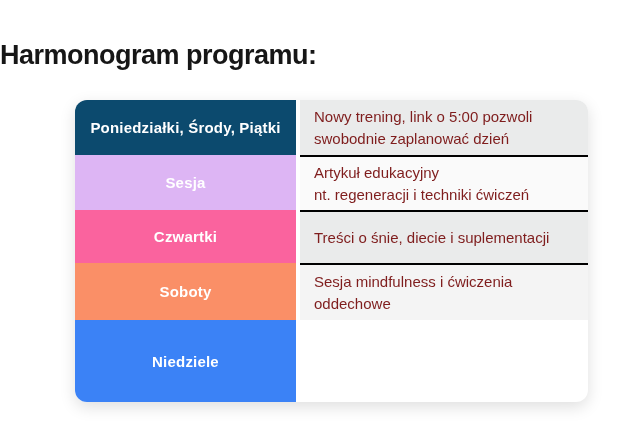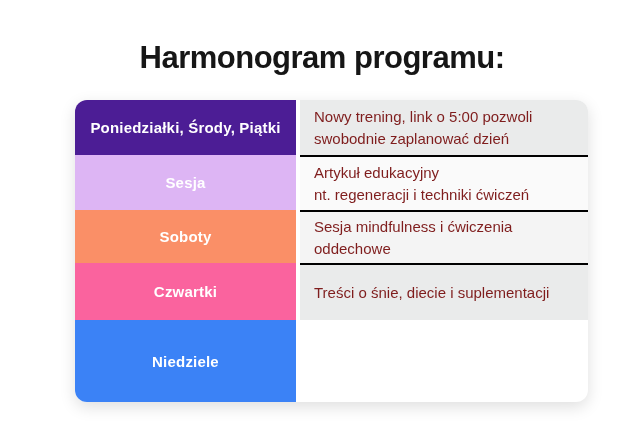--- a/index.html
+++ b/index.html
@@ -10,22 +10,21 @@
     height: 432px;
     background: #ffffff;
     font-family: "Liberation Sans", sans-serif;
     overflow: hidden;
   }
   .title {
     position: absolute;
     top: 40px;
     left: 0;
     width: 100%;
-    text-align: center;
-    font-size: 31px;
+    font-size: 27px;
     font-weight: 800;
     letter-spacing: -0.5px;
     color: #161616;
   }
   .table {
     position: absolute;
     left: 75px;
     top: 100px;
     width: 513px;
     border-radius: 12px;
@@ -69,55 +68,55 @@
     white-space: pre-line;
   }
 </style>
 </head>
 <body>
 
 <div class="canvas">
   <h1 class="title">Harmonogram programu:</h1>
   <div class="table">
   <div class="row">
-    <div class="day" style="background: #4c1d95;">
+    <div class="day" style="background: #0c4a6e;">
       <span class="day-label">Poniedziałki, Środy, Piątki</span>
     </div>
     <div class="desc" style="background: rgb(234, 235, 235);">
       <span class="desc-text">Nowy trening, link o 5:00 pozwoli
 swobodnie zaplanować dzień</span>
     </div>
   </div>
 
   <div class="row">
     <div class="day" style="background: rgb(221, 181, 244);">
       <span class="day-label">Sesja</span>
     </div>
     <div class="desc" style="background: rgb(250, 250, 250);">
       <span class="desc-text">Artykuł edukacyjny
 nt. regeneracji i techniki ćwiczeń</span>
     </div>
   </div>
 
   <div class="row">
+    <div class="day" style="background: rgb(250, 99, 158);">
+      <span class="day-label">Czwartki</span>
+    </div>
+    <div class="desc" style="background: rgb(234, 235, 235);">
+      <span class="desc-text">Treści o śnie, diecie i suplementacji</span>
+    </div>
+  </div>
+
+  <div class="row">
     <div class="day" style="background: rgb(250, 143, 103);">
       <span class="day-label">Soboty</span>
     </div>
     <div class="desc" style="background: rgb(244, 244, 244);">
       <span class="desc-text">Sesja mindfulness i ćwiczenia
 oddechowe</span>
-    </div>
-  </div>
-
-  <div class="row">
-    <div class="day" style="background: rgb(250, 99, 158);">
-      <span class="day-label">Czwartki</span>
-    </div>
-    <div class="desc" style="background: rgb(234, 235, 235);">
-      <span class="desc-text">Treści o śnie, diecie i suplementacji</span>
     </div>
   </div>
 
   <div class="row">
     <div class="day" style="background: #3b82f6;">
       <span class="day-label">Niedziele</span>
     </div>
   </div>
 </div>
 </div>

